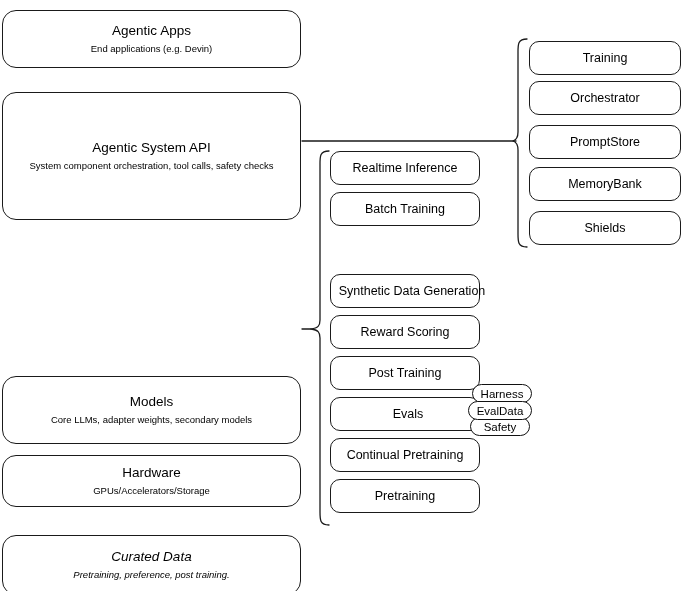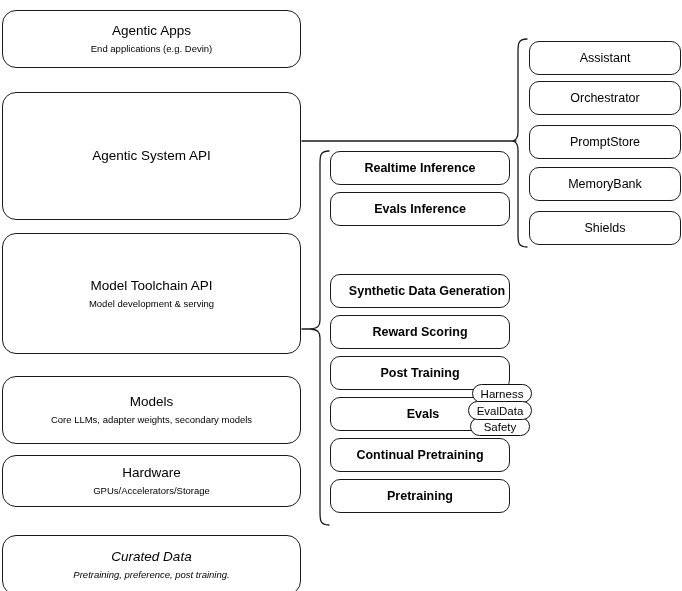--- a/index.html
+++ b/index.html
@@ -56,25 +56,24 @@
   .layer {
     left: 2px;
     width: 299px;
     border-radius: 14px;
   }
   .layer .title { font-size: 13.5px; }
 
   
   .chip-mid {
     left: 330px;
-    width: 180px;
+    width: 150px;
     height: 34px;
     border-radius: 10px;
     border-width: 1.4px;
-    font-weight: bold;
   }
   .chip-mid .title { font-size: 12.5px; }
 
   
   .chip-right {
     left: 529px;
     width: 152px;
     height: 34px;
     border-radius: 10px;
     border-width: 1.4px;
@@ -119,26 +118,23 @@
 
 <div id="diagram">
 
   <div class="node layer" style="top:2px; height:58px;">
     <div class="title">Agentic Apps</div>
     <div class="subtitle">End applications (e.g. Devin)</div>
   </div>
 
   <div class="node layer" style="top:84px; height:128px;">
     <div class="title">Agentic System API</div>
-  </div>
-
-  <div class="node layer" style="top:225px; height:121px;">
-    <div class="title">Model Toolchain API</div>
-    <div class="subtitle">Model development &amp; serving</div>
-  </div>
+    <div class="subtitle">System component orchestration, tool calls, safety checks</div>
+  </div>
+
 
   <div class="node layer" style="top:368px; height:68px;">
     <div class="title">Models</div>
     <div class="subtitle">Core LLMs, adapter weights, secondary models</div>
   </div>
 
   <div class="node layer" style="top:447px; height:52px;">
     <div class="title">Hardware</div>
     <div class="subtitle">GPUs/Accelerators/Storage</div>
   </div>
@@ -168,21 +164,21 @@
              C 320 318, 318 320, 311 321
              C 318 322, 320 324, 320 330
              L 320 504
              C 320 512, 320 517, 329 517"></path>
   </svg>
 
   <div class="node chip-mid" style="top:143px;">
     <div class="title">Realtime Inference</div>
   </div>
   <div class="node chip-mid" style="top:184px;">
-    <div class="title">Evals Inference</div>
+    <div class="title">Batch Training</div>
   </div>
   <div class="node chip-mid" style="top:266px;padding-left:20px;">
     <div class="title">Synthetic Data Generation</div>
   </div>
   <div class="node chip-mid" style="top:307px;">
     <div class="title">Reward Scoring</div>
   </div>
   <div class="node chip-mid" style="top:348px;">
     <div class="title">Post Training</div>
   </div>
@@ -200,28 +196,28 @@
     <span>Harness</span>
   </div>
   <div class="pill" style="left:468px; top:393px; width:64px; z-index:6;">
     <span>EvalData</span>
   </div>
   <div class="pill" style="left:470px; top:409px; width:60px; z-index:5;">
     <span>Safety</span>
   </div>
 
   <div class="node chip-right" style="top:33px;">
-    <div class="title">Assistant</div>
+    <div class="title">Training</div>
   </div>
   <div class="node chip-right" style="top:73px;">
     <div class="title">Orchestrator</div>
   </div>
   <div class="node chip-right" style="top:159px;">
     <div class="title">MemoryBank</div>
   </div>
   <div class="node chip-right" style="top:117px;">
     <div class="title">PromptStore</div>
   </div>
-  <div class="node chip-right" style="top:203px;">
+  <div class="node chip-right" style="top:203px;border-radius:11px;">
     <div class="title">Shields</div>
   </div>
 
 </div>
 
 </body></html>

